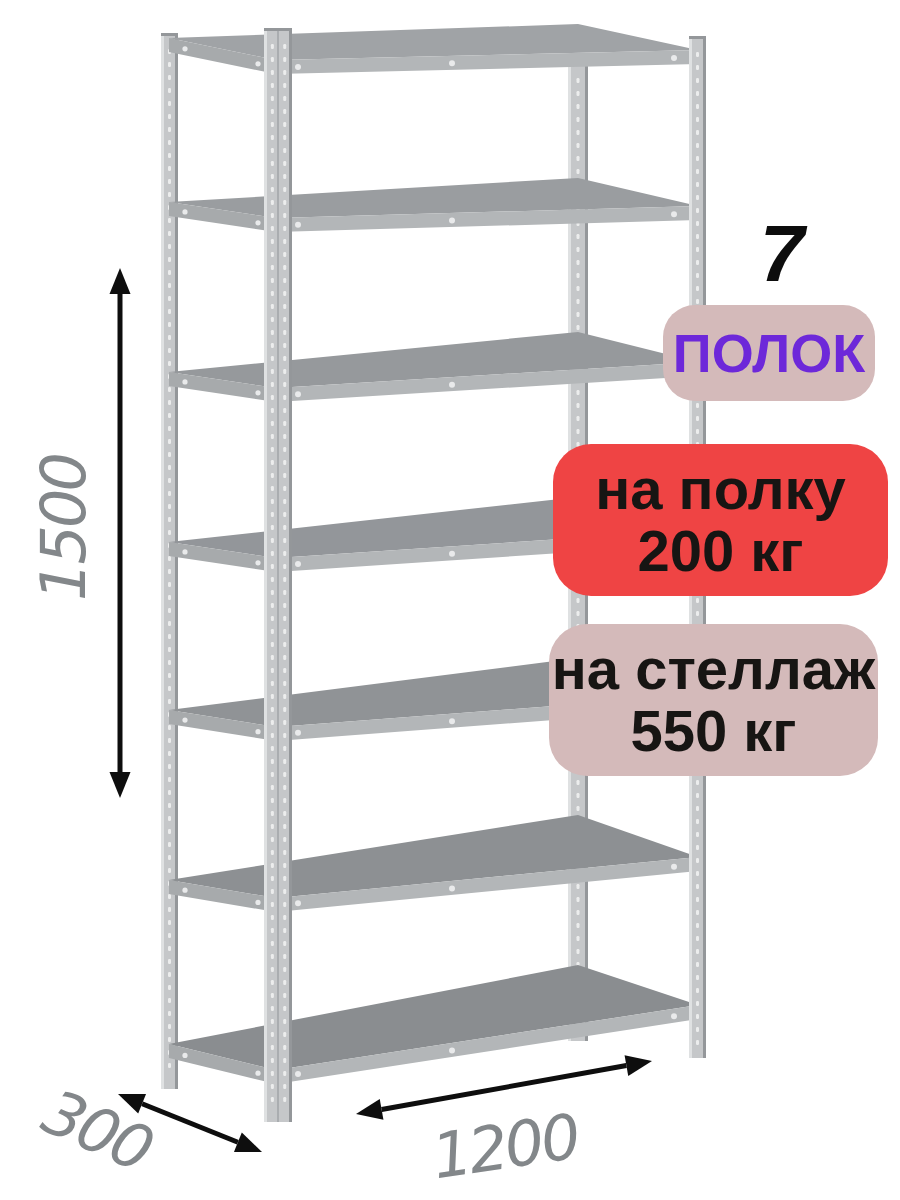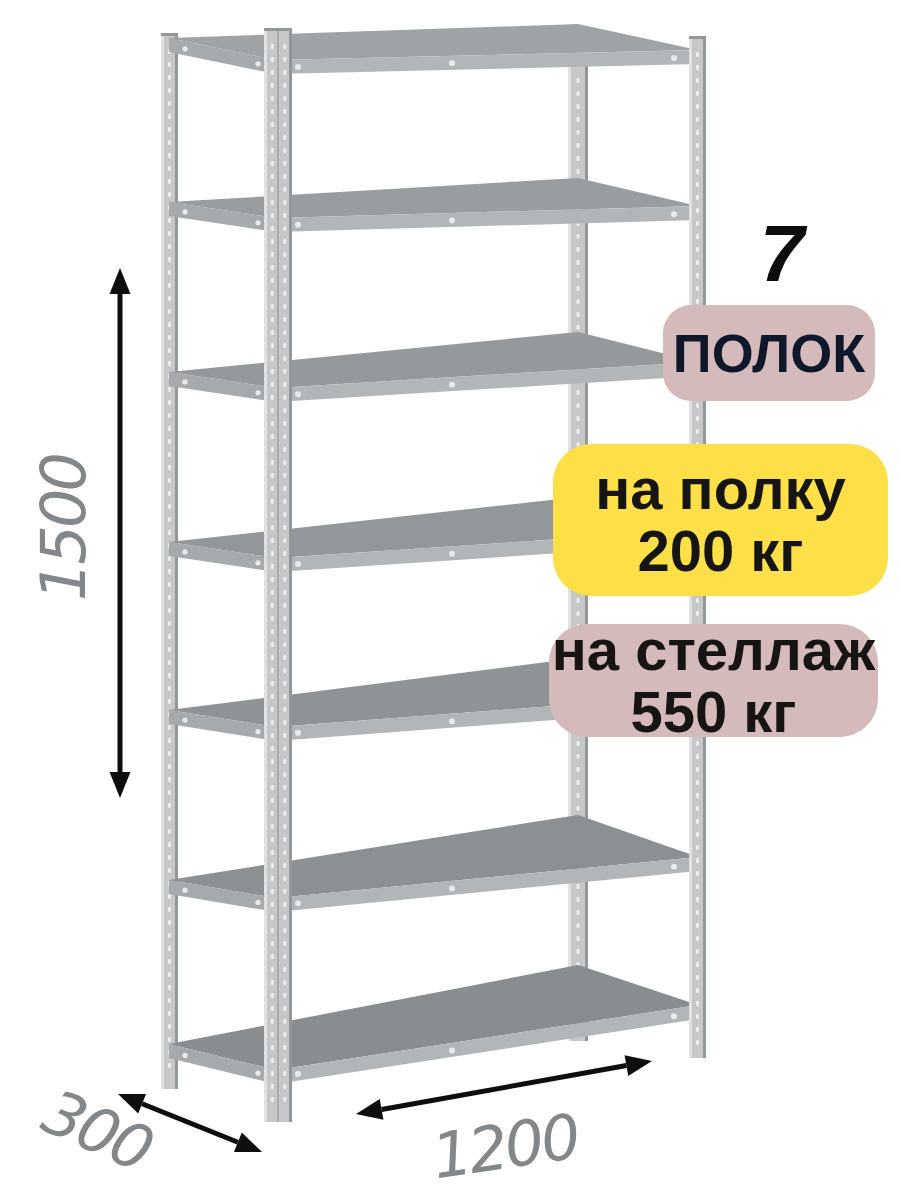--- a/index.html
+++ b/index.html
@@ -21,21 +21,21 @@
     font-weight:bold;font-style:italic;font-size:80px;line-height:1;
     text-align:center;color:#0d0d0d;
   }
   .badge{
     position:absolute;background:#d4baba;color:#171513;font-weight:bold;
     display:flex;flex-direction:column;align-items:center;justify-content:center;
     text-align:center;
   }
   .badge-1{left:663px;top:305px;width:212px;height:96px;border-radius:28px;font-size:54px;}
   .badge-2{left:553px;top:444px;width:335px;height:152px;border-radius:38px;font-size:58px;line-height:1.0;}
-  .badge-3{left:549px;top:624px;width:329px;height:113px;border-radius:38px;font-size:58px;line-height:1.0;}
+  .badge-3{left:549px;top:624px;width:329px;height:152px;border-radius:38px;font-size:58px;line-height:1.0;}
   .badge span{display:block;}
   .badge-2 span, .badge-3 span{margin:2px 0;}
 </style>
 </head>
 <body>
 
 <div class="stage" style="background: rgb(255, 255, 255);">
 
   <svg id="rack-svg" viewBox="0 0 900 1200">
       <g>
@@ -542,25 +542,25 @@
         <polygon points="652,1061 624.5563877675726,1055.2469010406423 628.2576589477836,1075.9181514055947" fill="#0e0e0e"></polygon>
       </g>
     </svg>
 
   <div class="dim dim-h" style="color: rgb(131, 135, 138);">1500</div>
   <div class="dim dim-d" style="color: rgb(131, 135, 138);">300</div>
   <div class="dim dim-w" style="color: rgb(131, 135, 138);">1200</div>
 
   <div class="count" style="color: rgb(13, 13, 13);">7</div>
 
-  <div class="badge badge-1" style="background: rgb(212, 186, 186); color: #0f172a;">
+  <div class="badge badge-1" style="background: rgb(212, 186, 186); color: #6d28d9; border-radius: 32px;">
     <span>ПОЛОК</span>
   </div>
 
-  <div class="badge badge-2" style="background: #fde047; color: rgb(23, 21, 19);">
+  <div class="badge badge-2" style="background: #ef4444; color: rgb(23, 21, 19);">
     <span>на полку</span>
     <span>200 кг</span>
   </div>
 
   <div class="badge badge-3" style="background: rgb(212, 186, 186); color: rgb(23, 21, 19);">
     <span>на стеллаж</span>
     <span>550 кг</span>
   </div>
 
 </div>

